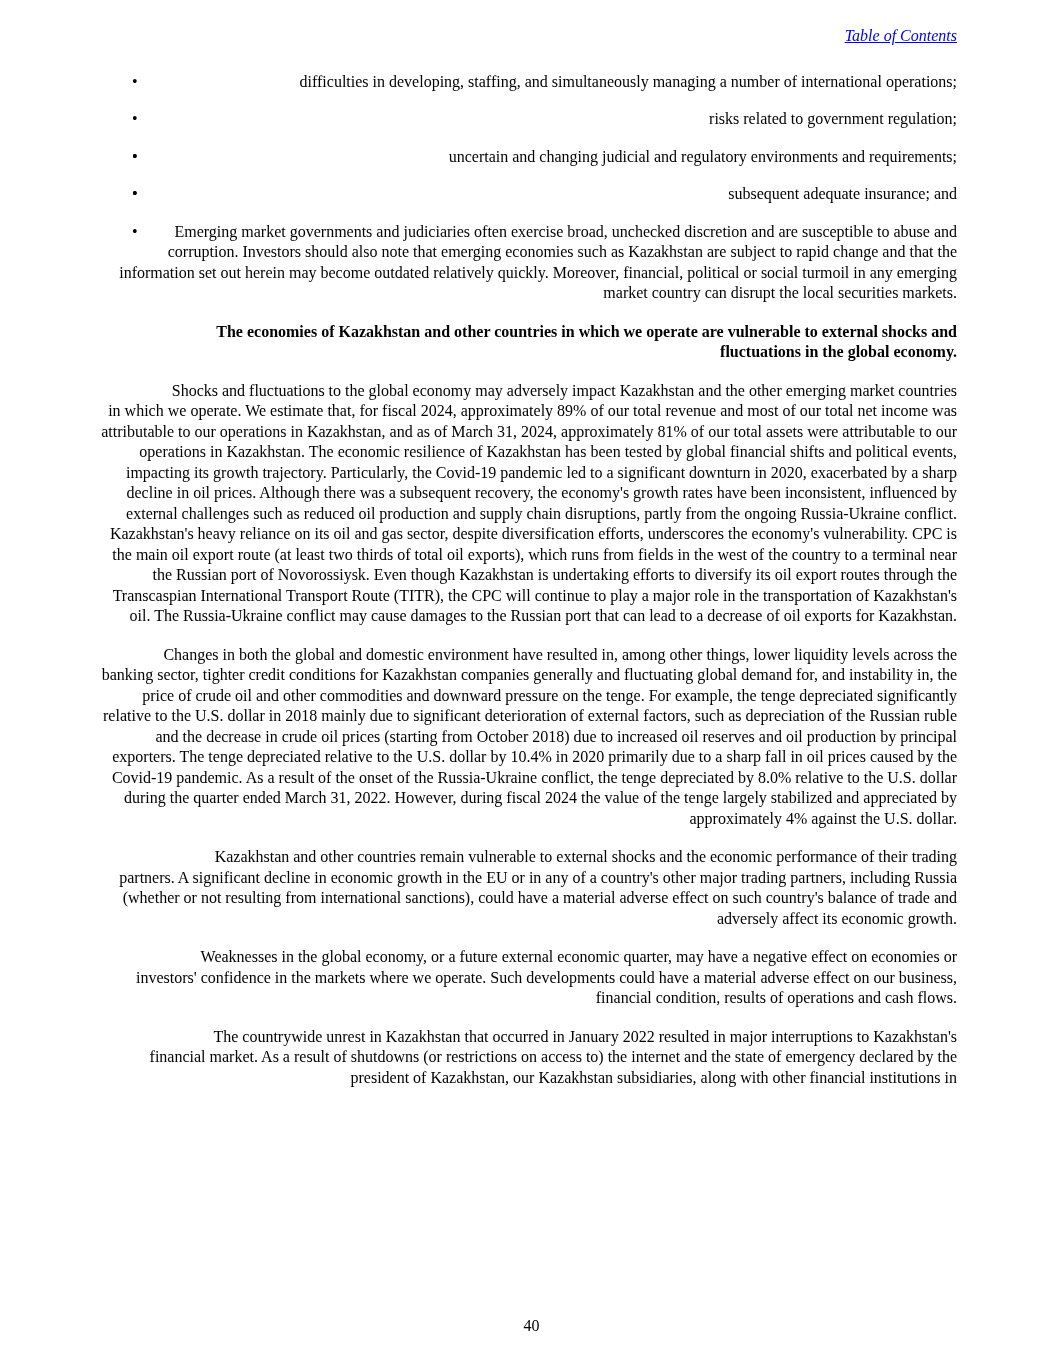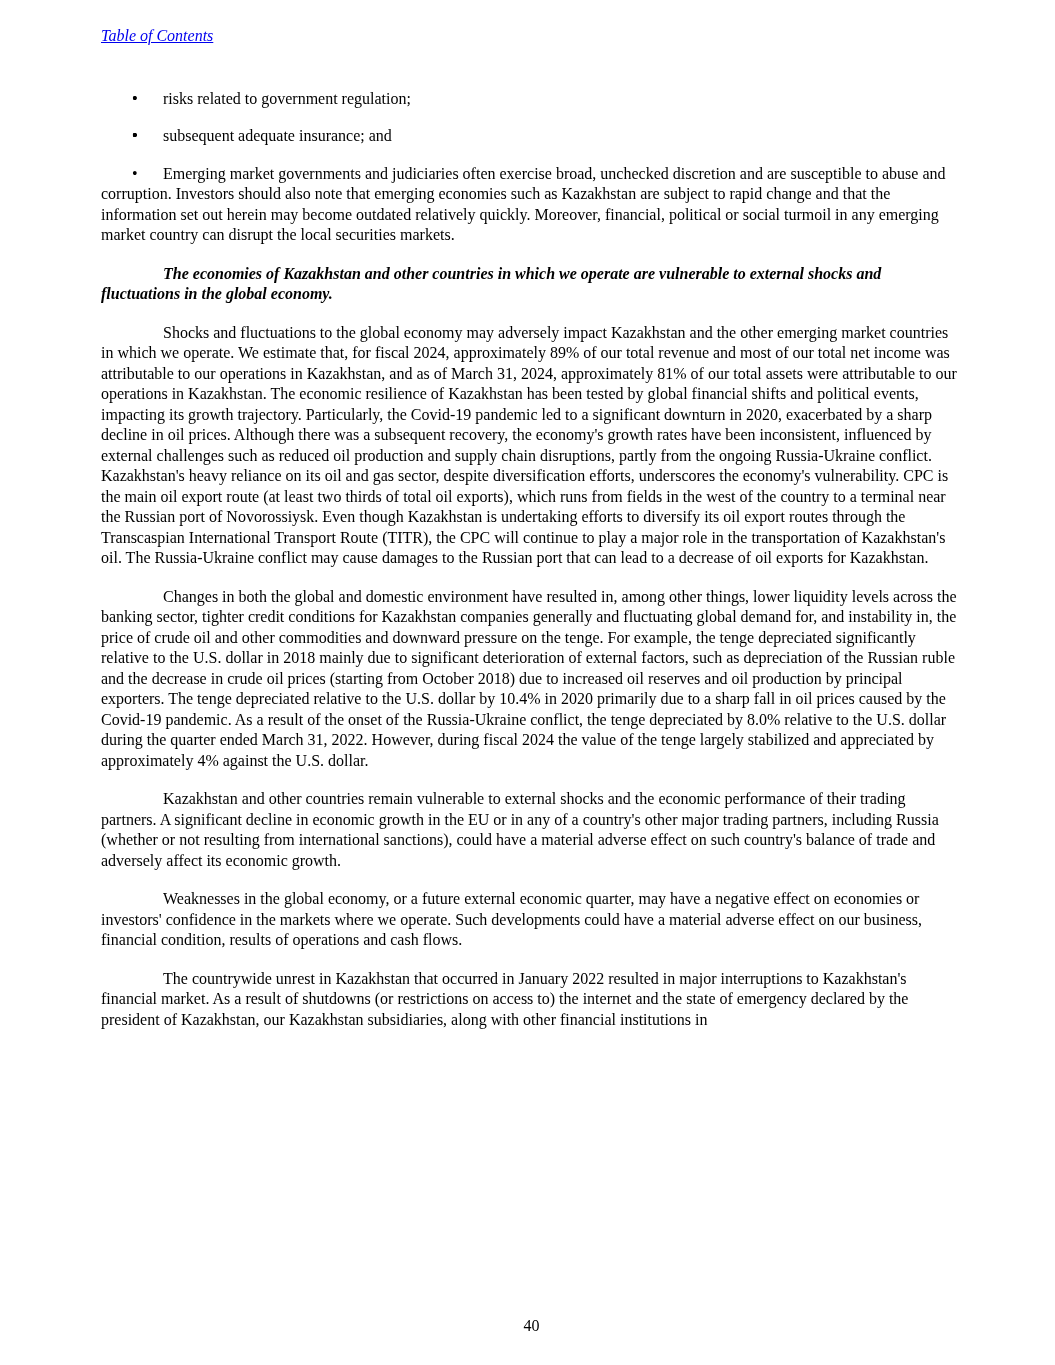--- a/index.html
+++ b/index.html
@@ -11,20 +11,21 @@
     color: #000;
     font-size: 16px;
     line-height: 20.5px;
     overflow: hidden;
   }
   .page {
     position: absolute;
     left: 101px;
     top: 26px;
     width: 856px;
+    text-align: right;
   }
   .toc-link {
     color: #0000ee;
     text-decoration: underline;
     font-style: italic;
     display: inline-block;
     margin-bottom: 25px;
   }
   ul.bullets {
     list-style: none;
@@ -42,41 +43,40 @@
     top: 0;
   }
   p.para {
     margin: 8px 0 18px 0;
     text-indent: 62px;
   }
   p.heading {
     margin: 0 0 18px 0;
     text-indent: 62px;
     font-weight: bold;
-    font-style: italic;
   }
   .page-number {
     position: absolute;
     left: 4px;
     width: 1055px;
     top: 1316px;
     text-align: center;
   }
 </style>
 </head>
 <body>
 
 <div class="page">
   <a class="toc-link">Table of Contents</a>
 
   <ul class="bullets">
-    <li><span class="bullet">•</span></li>
+    <li><span class="bullet">•</span><span>difficulties in developing, staffing, and simultaneously managing a number of international operations;</span></li>
     <li><span class="bullet">•</span><span>risks related to government regulation;</span></li>
     <li><span class="bullet">•</span></li>
-    <li><span class="bullet">•</span></li>
+    <li><span class="bullet">•</span><span>uncertain and changing judicial and regulatory environments and requirements;</span></li>
     <li><span class="bullet">•</span></li>
     <li><span class="bullet">•</span><span>subsequent adequate insurance; and</span></li>
     <li><span class="bullet">•</span></li>
   </ul>
 
   <p class="para">Emerging market governments and judiciaries often exercise broad, unchecked discretion and are susceptible to abuse and corruption. Investors should also note that emerging economies such as Kazakhstan are subject to rapid change and that the information set out herein may become outdated relatively quickly. Moreover, financial, political or social turmoil in any emerging market country can disrupt the local securities markets.</p>
   <p class="heading">The economies of Kazakhstan and other countries in which we operate are vulnerable to external shocks and fluctuations in the global economy.</p>
   <p class="para">Shocks and fluctuations to the global economy may adversely impact Kazakhstan and the other emerging market countries in which we operate. We estimate that, for fiscal 2024, approximately 89% of our total revenue and most of our total net income was attributable to our operations in Kazakhstan, and as of March 31, 2024, approximately 81% of our total assets were attributable to our operations in Kazakhstan. The economic resilience of Kazakhstan has been tested by global financial shifts and political events, impacting its growth trajectory. Particularly, the Covid-19 pandemic led to a significant downturn in 2020, exacerbated by a sharp decline in oil prices. Although there was a subsequent recovery, the economy's growth rates have been inconsistent, influenced by external challenges such as reduced oil production and supply chain disruptions, partly from the ongoing Russia-Ukraine conflict. Kazakhstan's heavy reliance on its oil and gas sector, despite diversification efforts, underscores the economy's vulnerability. CPC is the main oil export route (at least two thirds of total oil exports), which runs from fields in the west of the country to a terminal near the Russian port of Novorossiysk. Even though Kazakhstan is undertaking efforts to diversify its oil export routes through the Transcaspian International Transport Route (TITR), the CPC will continue to play a major role in the transportation of Kazakhstan's oil. The Russia-Ukraine conflict may cause damages to the Russian port that can lead to a decrease of oil exports for Kazakhstan.</p>
   <p class="para">Changes in both the global and domestic environment have resulted in, among other things, lower liquidity levels across the banking sector, tighter credit conditions for Kazakhstan companies generally and fluctuating global demand for, and instability in, the price of crude oil and other commodities and downward pressure on the tenge. For example, the tenge depreciated significantly relative to the U.S. dollar in 2018 mainly due to significant deterioration of external factors, such as depreciation of the Russian ruble and the decrease in crude oil prices (starting from October 2018) due to increased oil reserves and oil production by principal exporters. The tenge depreciated relative to the U.S. dollar by 10.4% in 2020 primarily due to a sharp fall in oil prices caused by the Covid-19 pandemic. As a result of the onset of the Russia-Ukraine conflict, the tenge depreciated by 8.0% relative to the U.S. dollar during the quarter ended March 31, 2022. However, during fiscal 2024 the value of the tenge largely stabilized and appreciated by approximately 4% against the U.S. dollar.</p>
   <p class="para">Kazakhstan and other countries remain vulnerable to external shocks and the economic performance of their trading partners. A significant decline in economic growth in the EU or in any of a country's other major trading partners, including Russia (whether or not resulting from international sanctions), could have a material adverse effect on such country's balance of trade and adversely affect its economic growth.</p>

